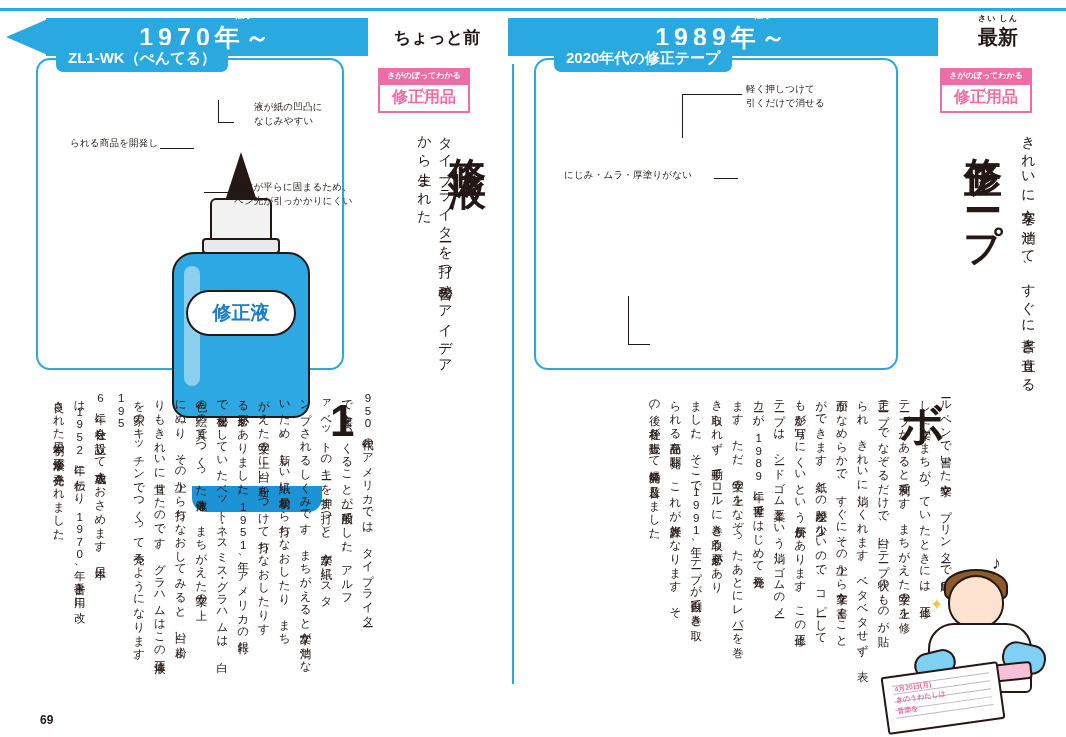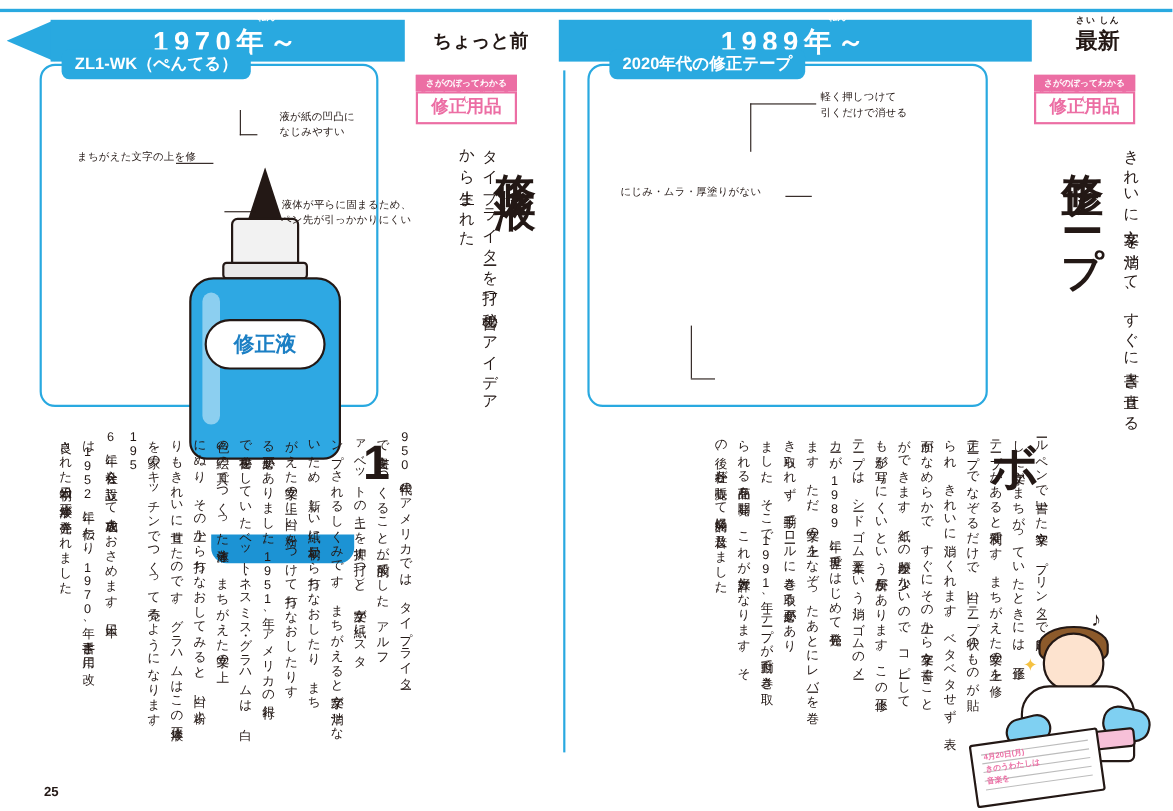--- a/index.html
+++ b/index.html
@@ -291,25 +291,25 @@
     </div>
 
     <div class="callout" style="left:196px; top:40px; width:130px;margin-left:20px;">
       <span style="white-space:pre-line">液が紙の凹凸に
 なじみやすい</span>
     </div>
     <div class="lead-line" style="left:180px; top:62px; width:16px; height:1px;"></div>
     <div class="lead-line" style="left:180px; top:40px; width:1px; height:23px;"></div>
 
     <div class="callout" style="left:32px; top:76px; width:110px;">
-      <span style="white-space:pre-line">まちがえた文字の上を修</span>
+      <span style="white-space:pre-line">られる商品を開発し</span>
     </div>
     <div class="lead-line" style="left:122px; top:88px; width:34px; height:1px;"></div>
 
-    <div class="callout" style="left:196px; top:120px; width:140px;text-align:right;">
+    <div class="callout" style="left:196px; top:120px; width:140px;">
       <span style="white-space:pre-line">液体が平らに固まるため、
 ペン先が引っかかりにくい</span>
     </div>
     <div class="lead-line" style="left:166px; top:132px; width:28px; height:1px;"></div>
   </div>
 
   <div class="chip left">
     <div class="caps">さがのぼってわかる</div>
     <div class="main">
       <span class="ruby">しゅう せい よう ひん</span>
@@ -406,14 +406,14 @@
         <div class="nb-line"></div>
         <div class="nb-line"></div>
         <div class="nb-line"></div>
       </div>
       <div class="nb-text" style="white-space:pre-line">4月20日(月)
 きのうわたしは
 音楽を</div>
     </div>
   </div>
 
-  <div class="pageno">25</div>
+  <div class="pageno">69</div>
 </div>
 
 </body></html>

